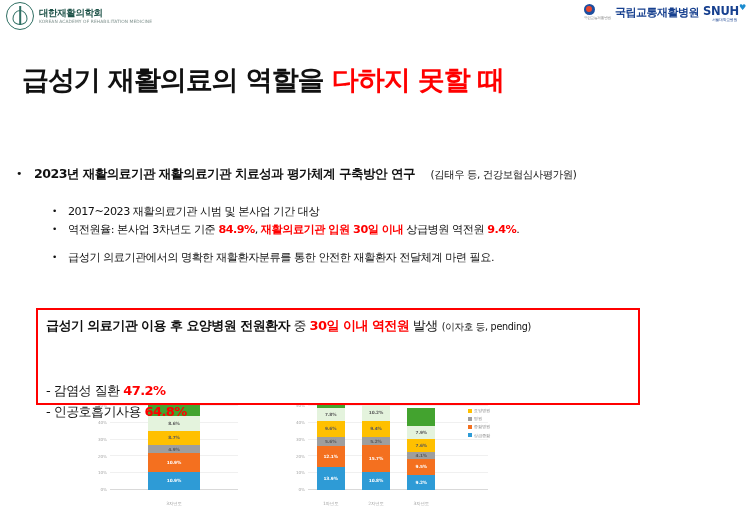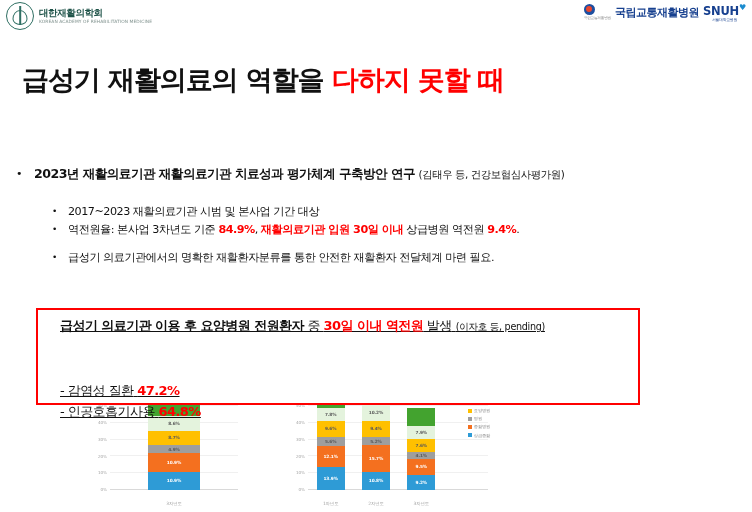--- a/index.html
+++ b/index.html
@@ -37,36 +37,36 @@
   
   .title{position:absolute;left:22px;top:62px;font-size:27px;font-weight:700;
          color:#111;letter-spacing:-1.1px;white-space:nowrap;}
   .title .red{color:#ff0000;}
 
   
   .b1{position:absolute;left:16px;top:166px;font-size:12.6px;color:#111;white-space:nowrap;
       letter-spacing:-.55px;}
   .b1 .dot{display:inline-block;width:18px;color:#111;font-size:11px;vertical-align:1px;}
   .b1 .main{font-weight:700;}
-  .b1 .paren{font-weight:400;font-size:10.4px;letter-spacing:-.4px;}
+  .b1 .paren{font-weight:400;font-size:10.4px;letter-spacing:-.4px;margin-left:12px;}
 
   .sub{position:absolute;font-size:11.2px;color:#111;white-space:nowrap;letter-spacing:-.5px;}
   .sub .dot{display:inline-block;width:16px;font-size:9px;vertical-align:1.5px;}
   .sub2{top:222px;}
   .sub1{top:204px;}
   .sub3{top:250px;}
   .sub{left:52px;}
   .bold{font-weight:400;}
   .red{color:#ff0000;}
   .redb{color:#ff0000;font-weight:700;}
 
   
   .redbox{position:absolute;left:36px;top:308px;width:604px;height:97px;
           border:2.4px solid #ff0000;background:#ffffff;box-sizing:border-box;z-index:5;}
-  .rb-line{position:absolute;left:22px;font-size:13px;color:#111;white-space:nowrap;letter-spacing:-.55px;text-decoration:underline;}
+  .rb-line{position:absolute;left:8px;font-size:13px;color:#111;white-space:nowrap;letter-spacing:-.55px;}
   .rb-l0{top:7px;font-weight:700;}
   .rb-l0 .norm{font-weight:400;}
   .rb-l0 .pend{font-weight:400;font-size:9.6px;letter-spacing:-.3px;}
   .rb-l1{top:30px;}
   .rb-l2{top:51px;}
   .rb-l3{top:72px;}
   .rb-l4{top:93px;}
   .rb-item{font-weight:400;}
   .rb-val{font-weight:700;color:#ff0000;}
 

